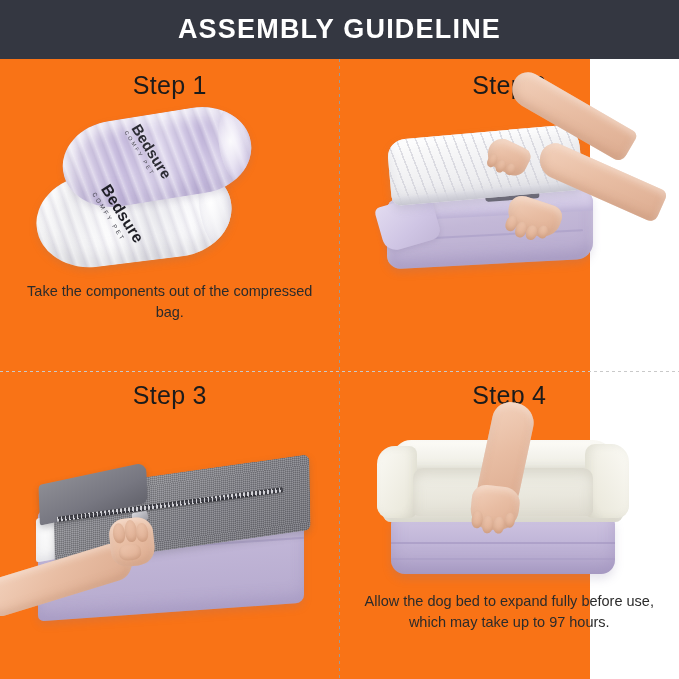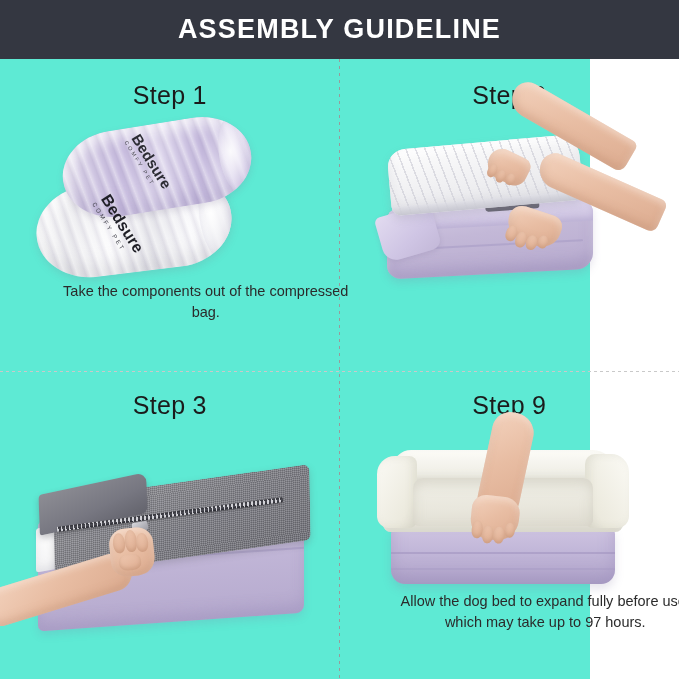--- a/index.html
+++ b/index.html
@@ -9,21 +9,21 @@
     height: 679px;
     background: #ffffff;
     font-family: "Liberation Sans", sans-serif;
     overflow: hidden;
   }
 
   #page {
     position: relative;
     width: 590px;
     height: 679px;
-    background: #5eead4;
+    background: #f97316;
     text-decoration: underline;
   }
 
   
   .header-bar {
     position: absolute;
     top: 0; left: 0;
     width: 679px;
     height: 59px;
     background: #343741;
@@ -54,21 +54,21 @@
     display: flex;
     flex-direction: column;
     align-items: center;
   }
   .cell-tl { left: 0;      top: 0; }
   .cell-tr { left: 339.5px;top: 0; }
   .cell-bl { left: 0;      top: 310px; gap: 48px; }
   .cell-br { left: 339.5px;top: 310px; }
 
   .step-title {
-    margin-top: 22px;
+    margin-top: 12px;
     font-size: 25px;
     color: #1b1b1b;
     font-weight: normal;
     letter-spacing: 0.3px;
   }
 
   .step-art {
     position: relative;
     width: 300px;
     height: 172px;
@@ -78,21 +78,20 @@
   .step-caption {
     width: 300px;
     text-align: center;
     font-size: 14.5px;
     line-height: 1.45;
     color: #2b2b2b;
     position: absolute;
     bottom: 46px;
     left: 50%;
     transform: translateX(-50%);
-    margin-left: 36px;
   }
   .step-caption.wide { width: 320px; }
 
   
   .divider-v {
     position: absolute;
     left: 339px;
     top: 59px;
     width: 1px;
     height: 620px;
@@ -588,21 +587,21 @@
           <div class="finger" style="left:4px; top:4px; width:12px; height:20px;"></div>
           <div class="finger" style="left:16px; top:2px; width:12px; height:22px;"></div>
           <div class="finger" style="left:27px; top:6px; width:12px; height:19px;"></div>
           <div class="finger" style="left:8px; top:26px; width:22px; height:16px; border-radius:40%;"></div>
         </div>
       </div>
 
     </div>
 
     <div class="step-cell cell-br">
-      <div class="step-title">Step 9</div>
+      <div class="step-title">Step 4</div>
 
       <div class="step-art">
 
         <div class="s4-base">
           <div class="s4-base-seam1"></div>
           <div class="s4-base-seam2"></div>
         </div>
 
         <div class="s4-top">
           <div class="s4-rim-back"></div>

